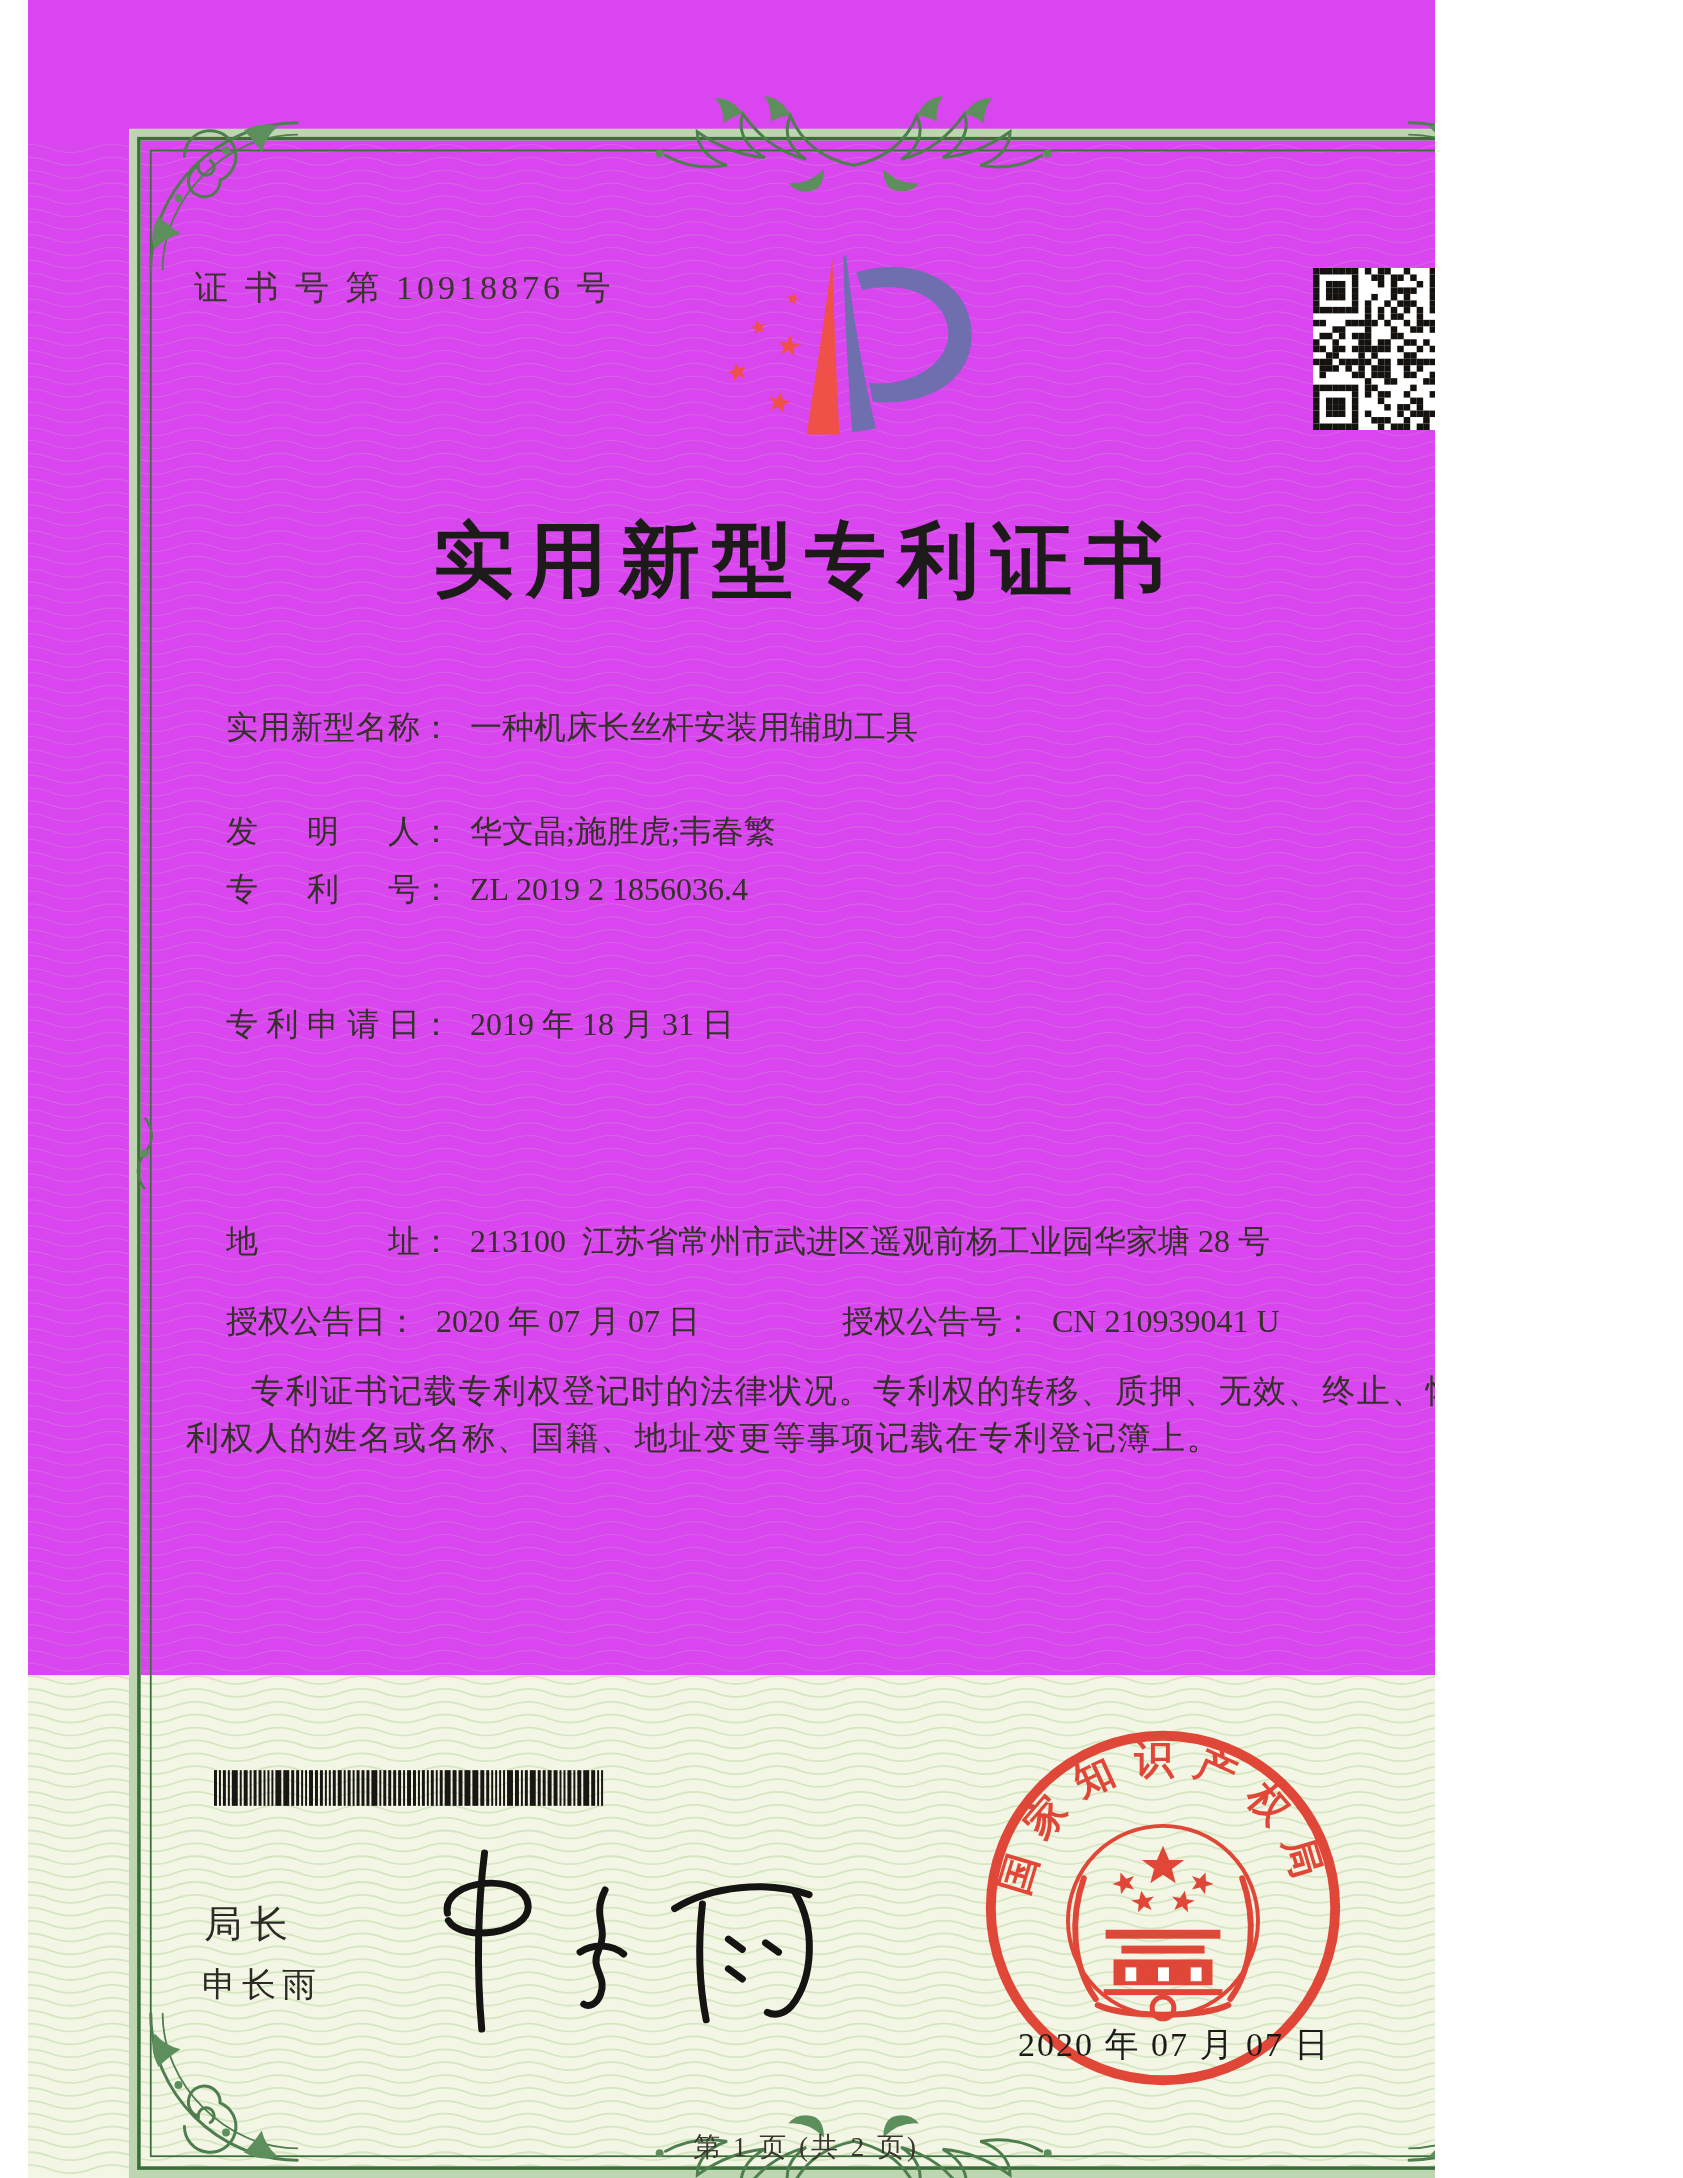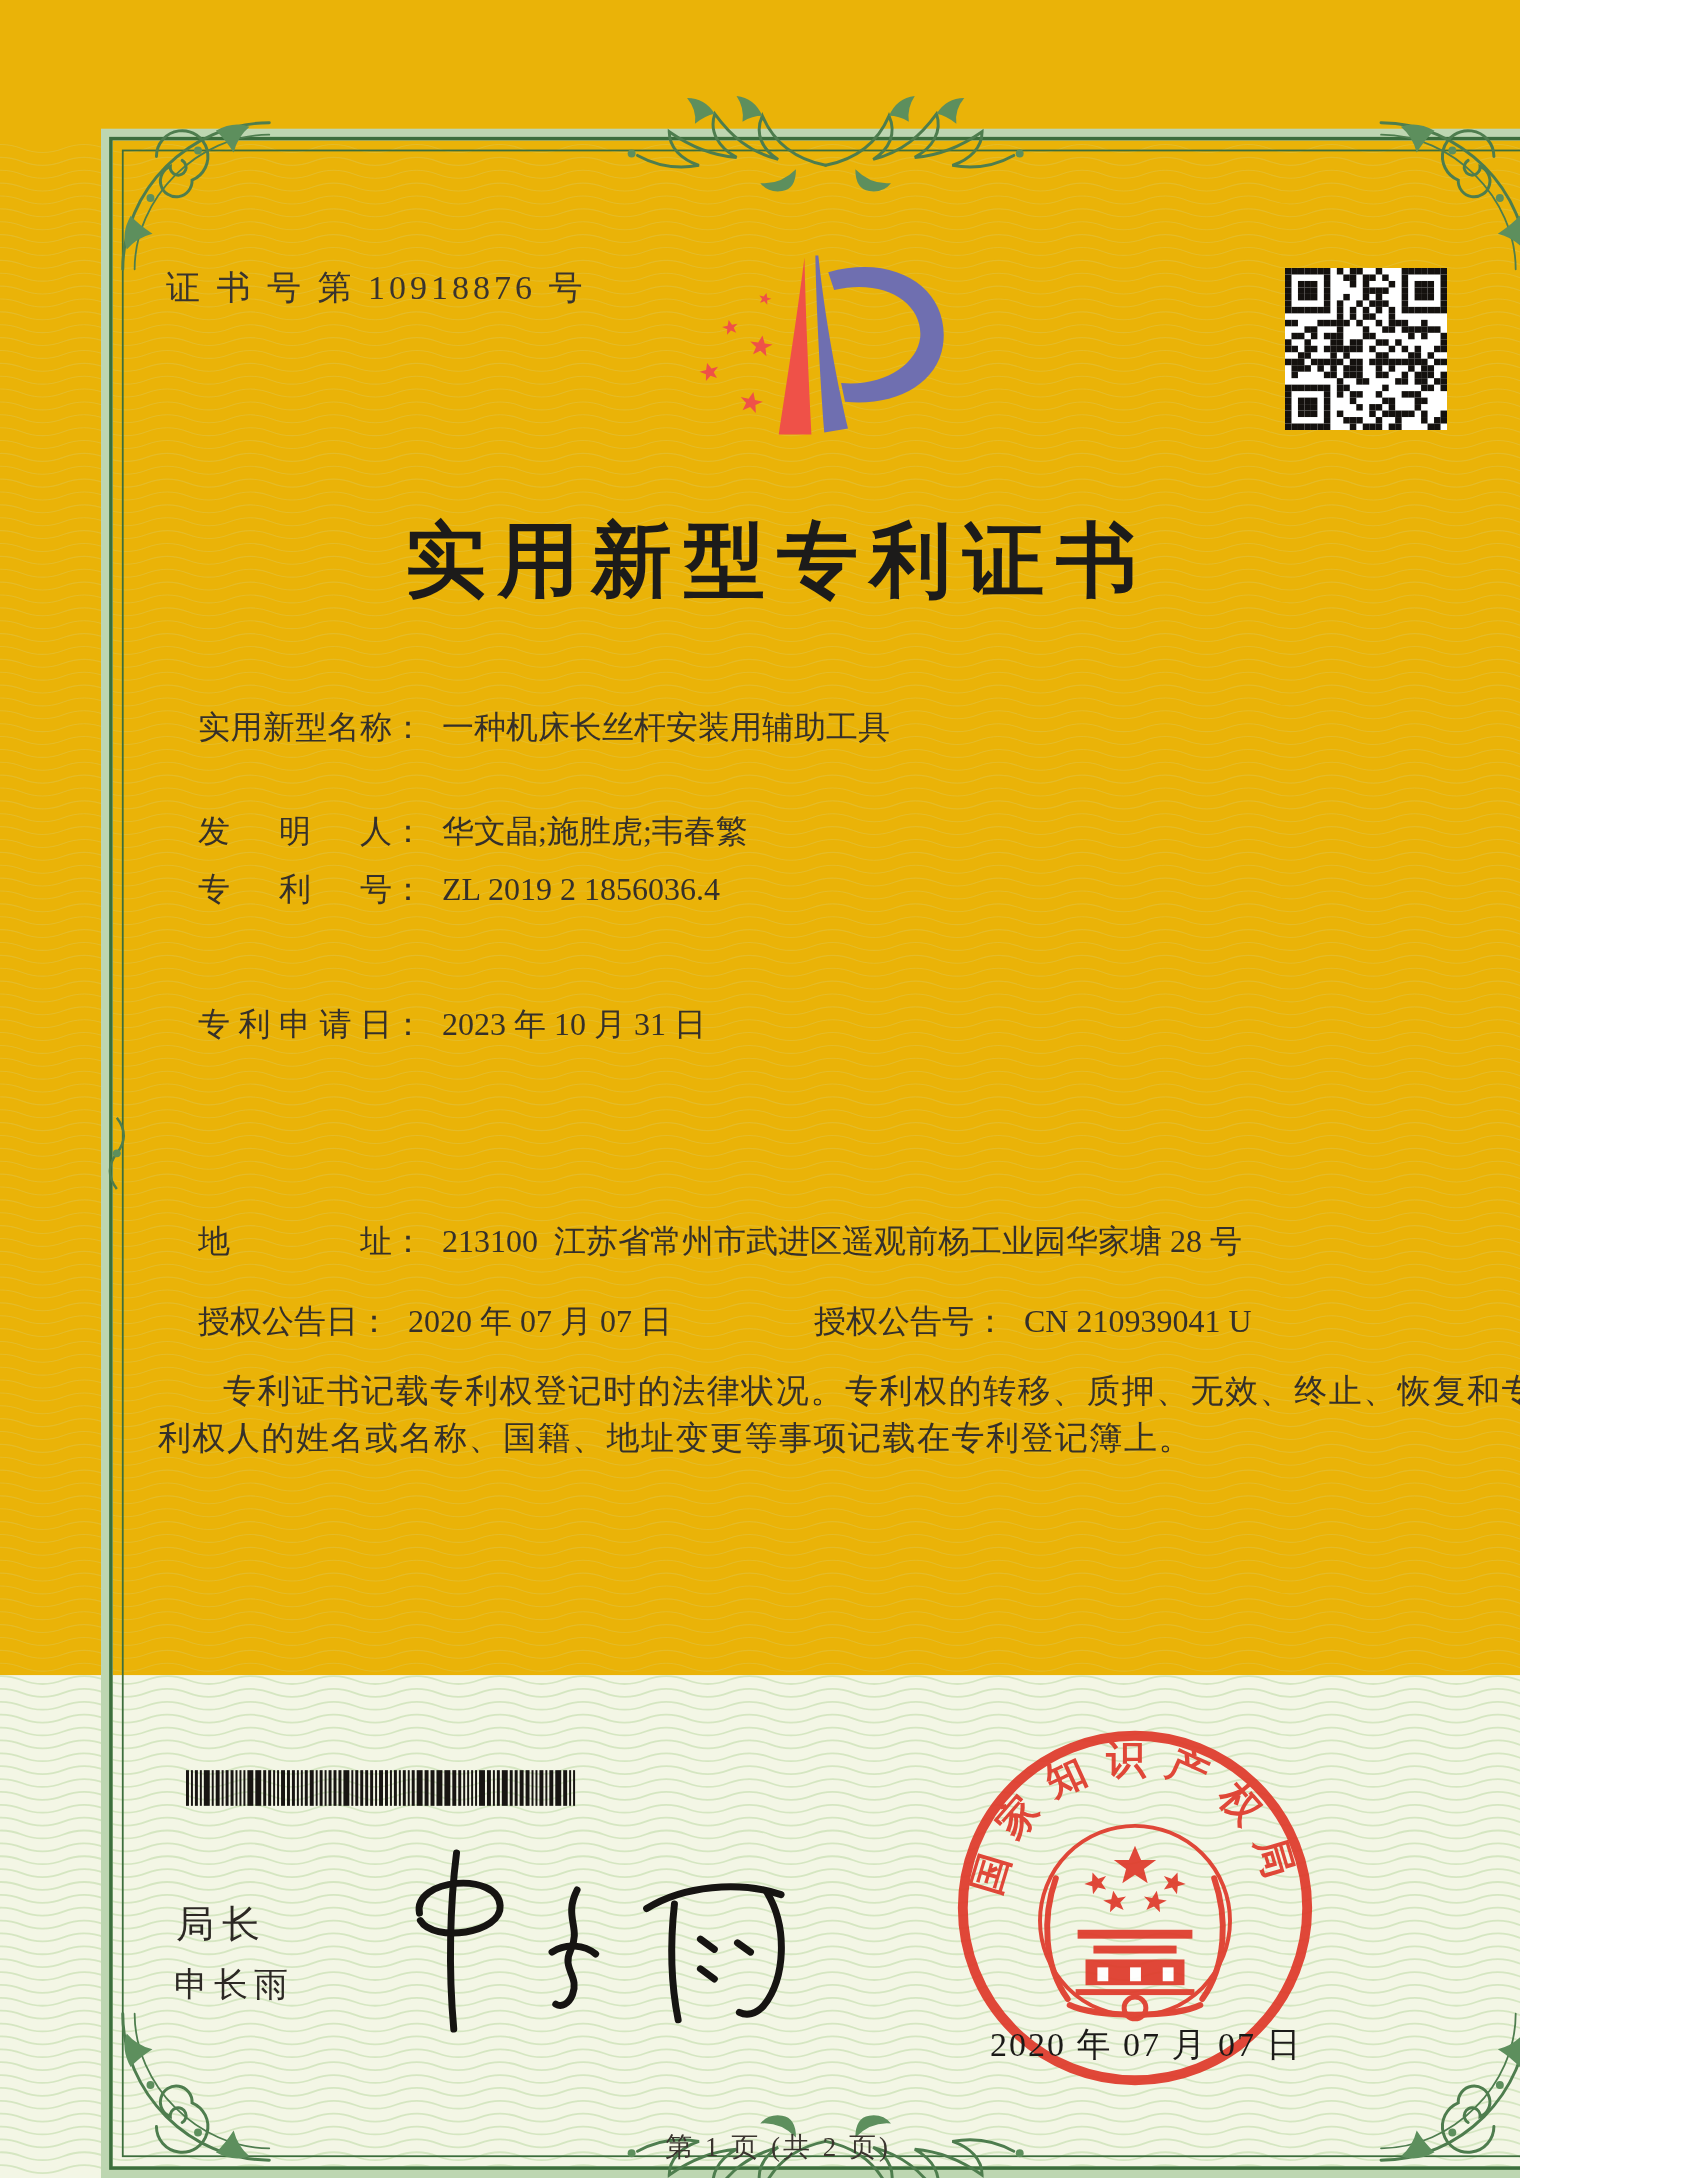--- a/index.html
+++ b/index.html
@@ -1,22 +1,23 @@
 <!DOCTYPE html>
 <html><head>
 <meta charset="utf-8">
 <style>
   html,body{margin:0;padding:0;}
   .page{
     position:relative;
-    width:1520px;height:2178px;
-    background:#eab308;
+    width:1407px;height:2178px;
+    background:#d946ef;
     overflow:hidden;
     font-family:"Liberation Serif","DejaVu Serif",serif;
     color:#332e28;
+    margin-left:28px;
   }
   svg.layer{position:absolute;left:0;top:0;width:1683px;height:2178px;}
   .abs{position:absolute;}
   .cert-no{
     left:166px;top:265px;font-size:34px;letter-spacing:4px;color:#3a342e;white-space:nowrap;
   }
   .title{
     left:366px;top:507px;width:822px;text-align:center;
     font-size:81px;font-weight:bold;letter-spacing:12px;color:#1c1b1a;white-space:nowrap;
   }
@@ -573,21 +574,21 @@
     </svg>
 
   <div class="abs title">实用新型专利证书</div>
 
   <div class="row" style="top:706px"><span class="flabel">实用新型名称</span><span>：</span><span class="fvalue">一种机床长丝杆安装用辅助工具</span></div>
 
   <div class="row" style="top:810px"><span class="flabel">发明人</span><span>：</span><span class="fvalue">华文晶;施胜虎;韦春繁</span></div>
 
   <div class="row" style="top:868px"><span class="flabel">专利号</span><span>：</span><span class="fvalue">ZL 2019 2 1856036.4</span></div>
 
-  <div class="row" style="top:1003px"><span class="flabel">专利申请日</span><span>：</span><span class="fvalue">2023 年 10 月 31 日</span></div>
+  <div class="row" style="top:1003px"><span class="flabel">专利申请日</span><span>：</span><span class="fvalue">2019 年 18 月 31 日</span></div>
 
 
   <div class="row" style="top:1220px"><span class="flabel">地址</span><span>：</span><span class="fvalue">213100  江苏省常州市武进区遥观前杨工业园华家塘 28 号</span></div>
 
   <div class="row" style="top:1300px">
     <span>授权公告日：</span><span class="fvalue">2020 年 07 月 07 日</span>
     <span class="grant2"><span>授权公告号：</span><span class="fvalue">CN 210939041 U</span></span>
   </div>
 
   <div class="abs body-text">

